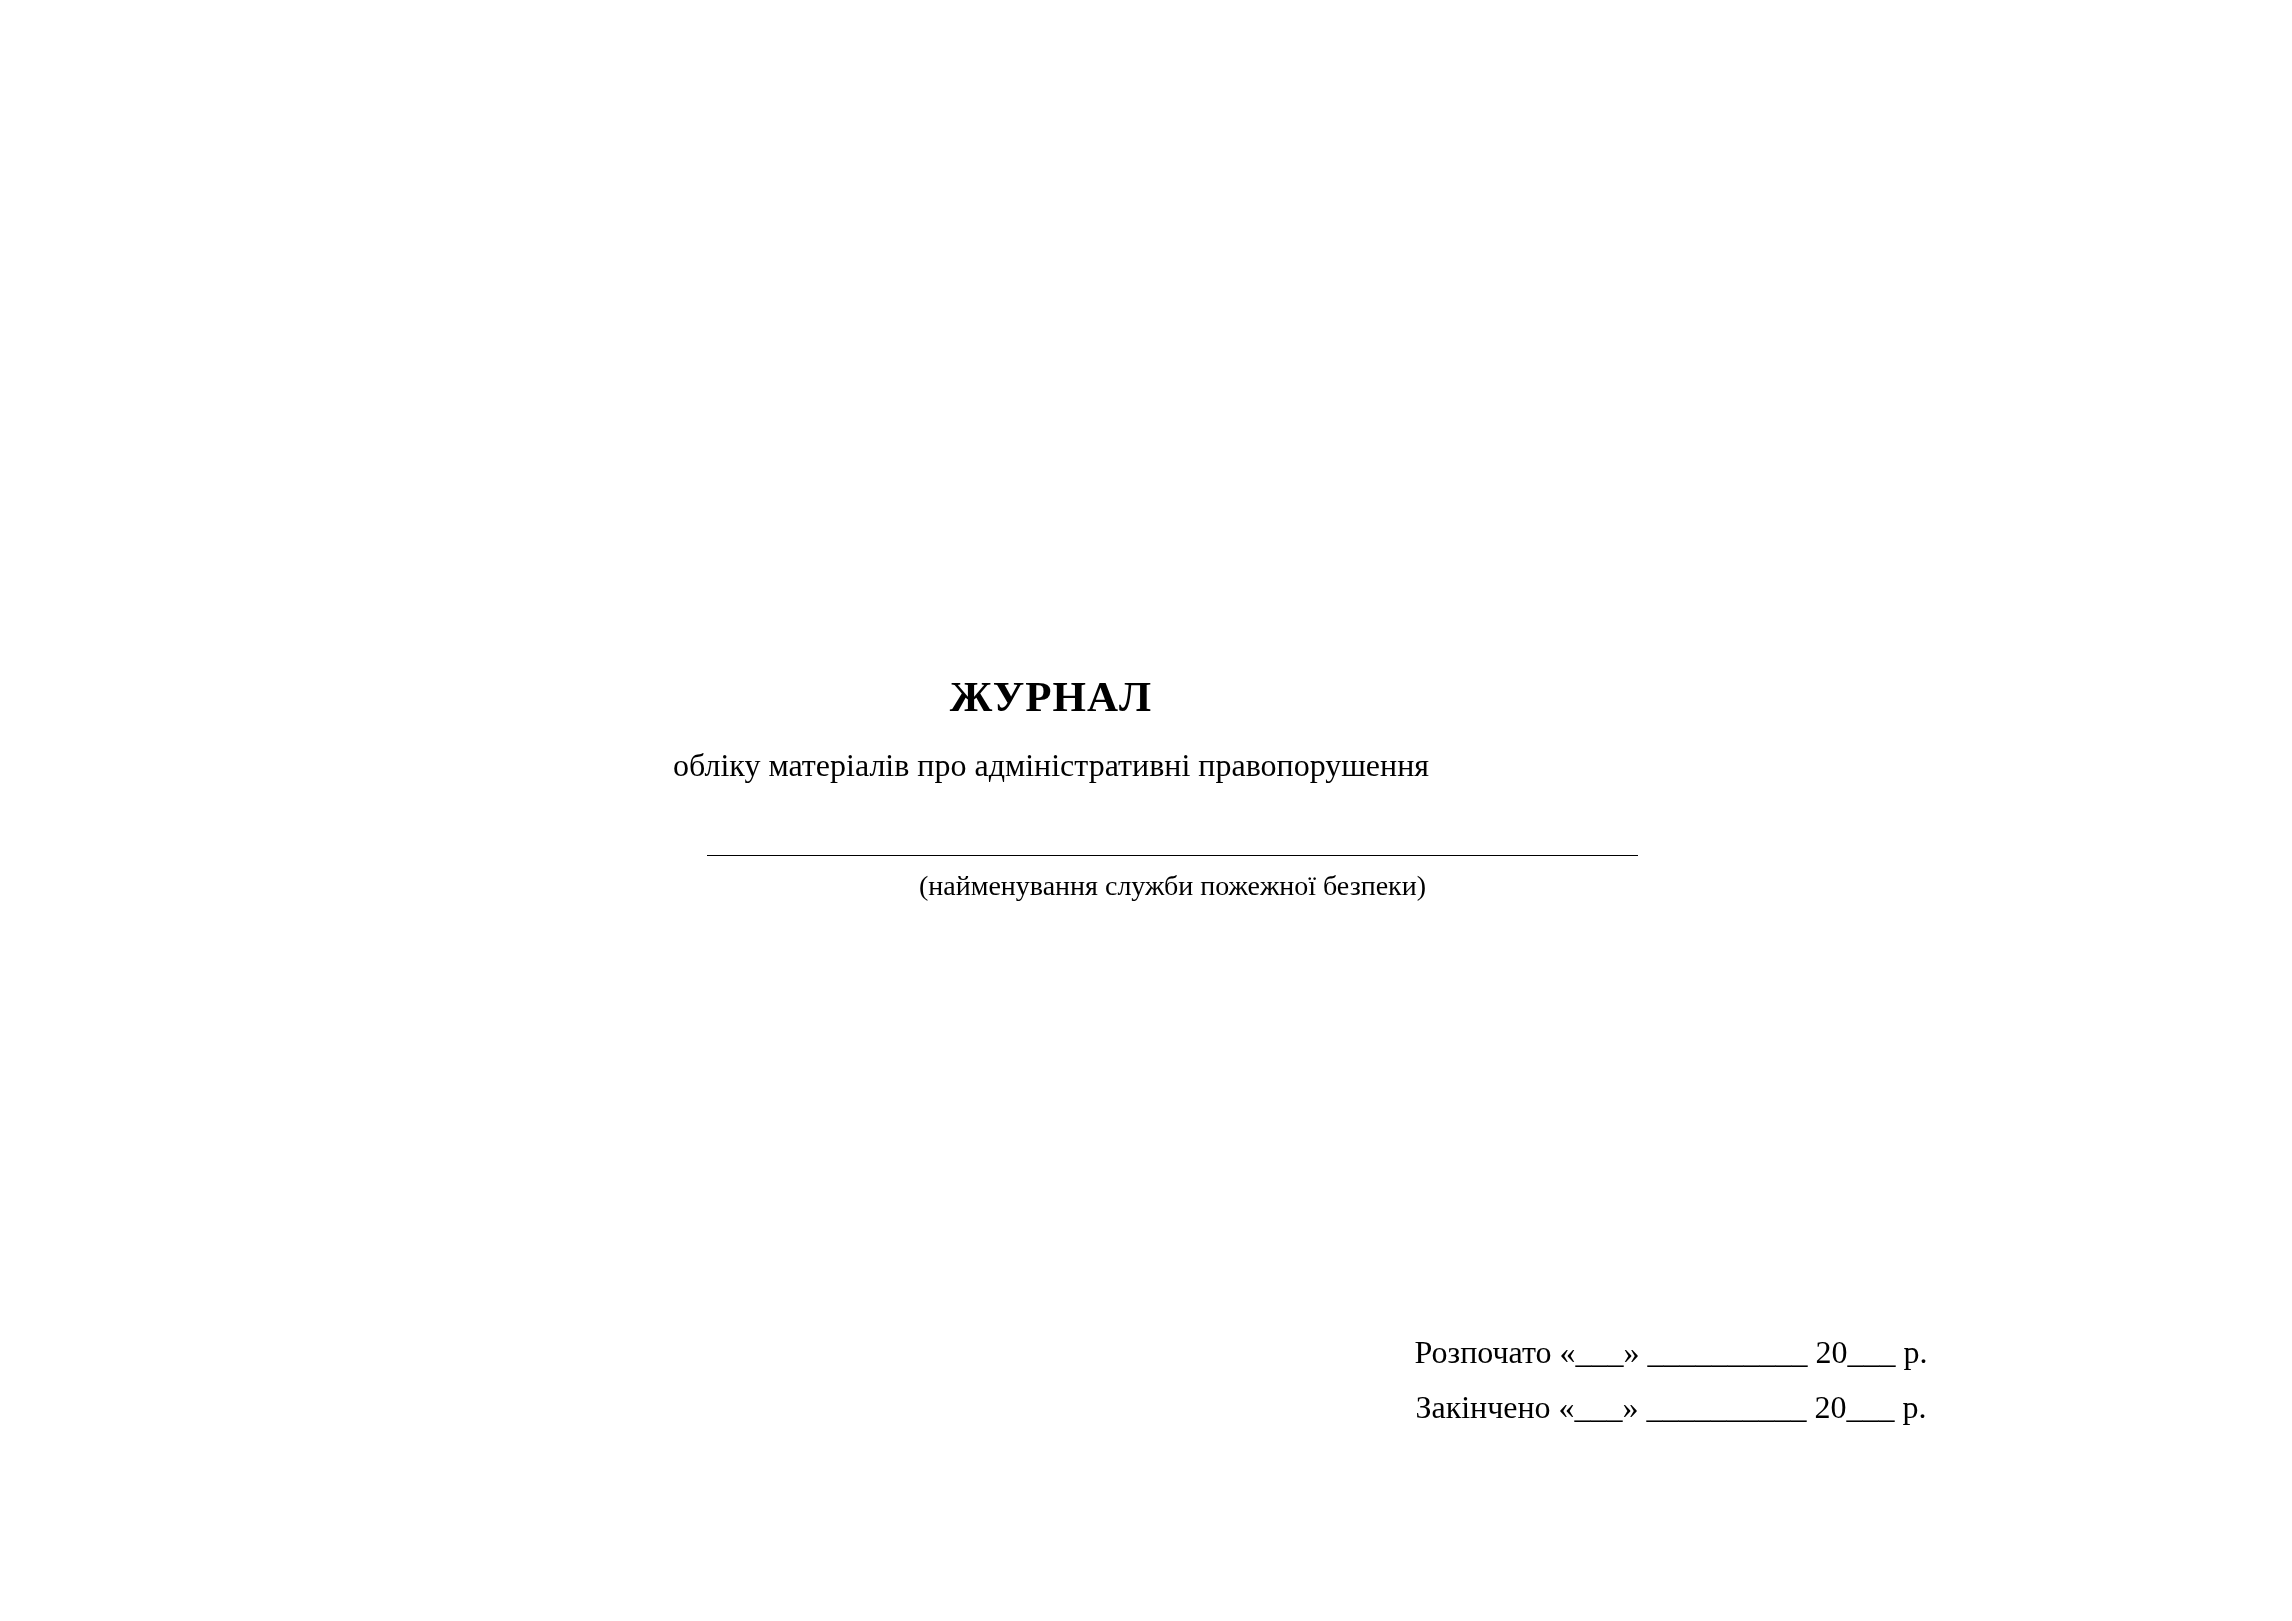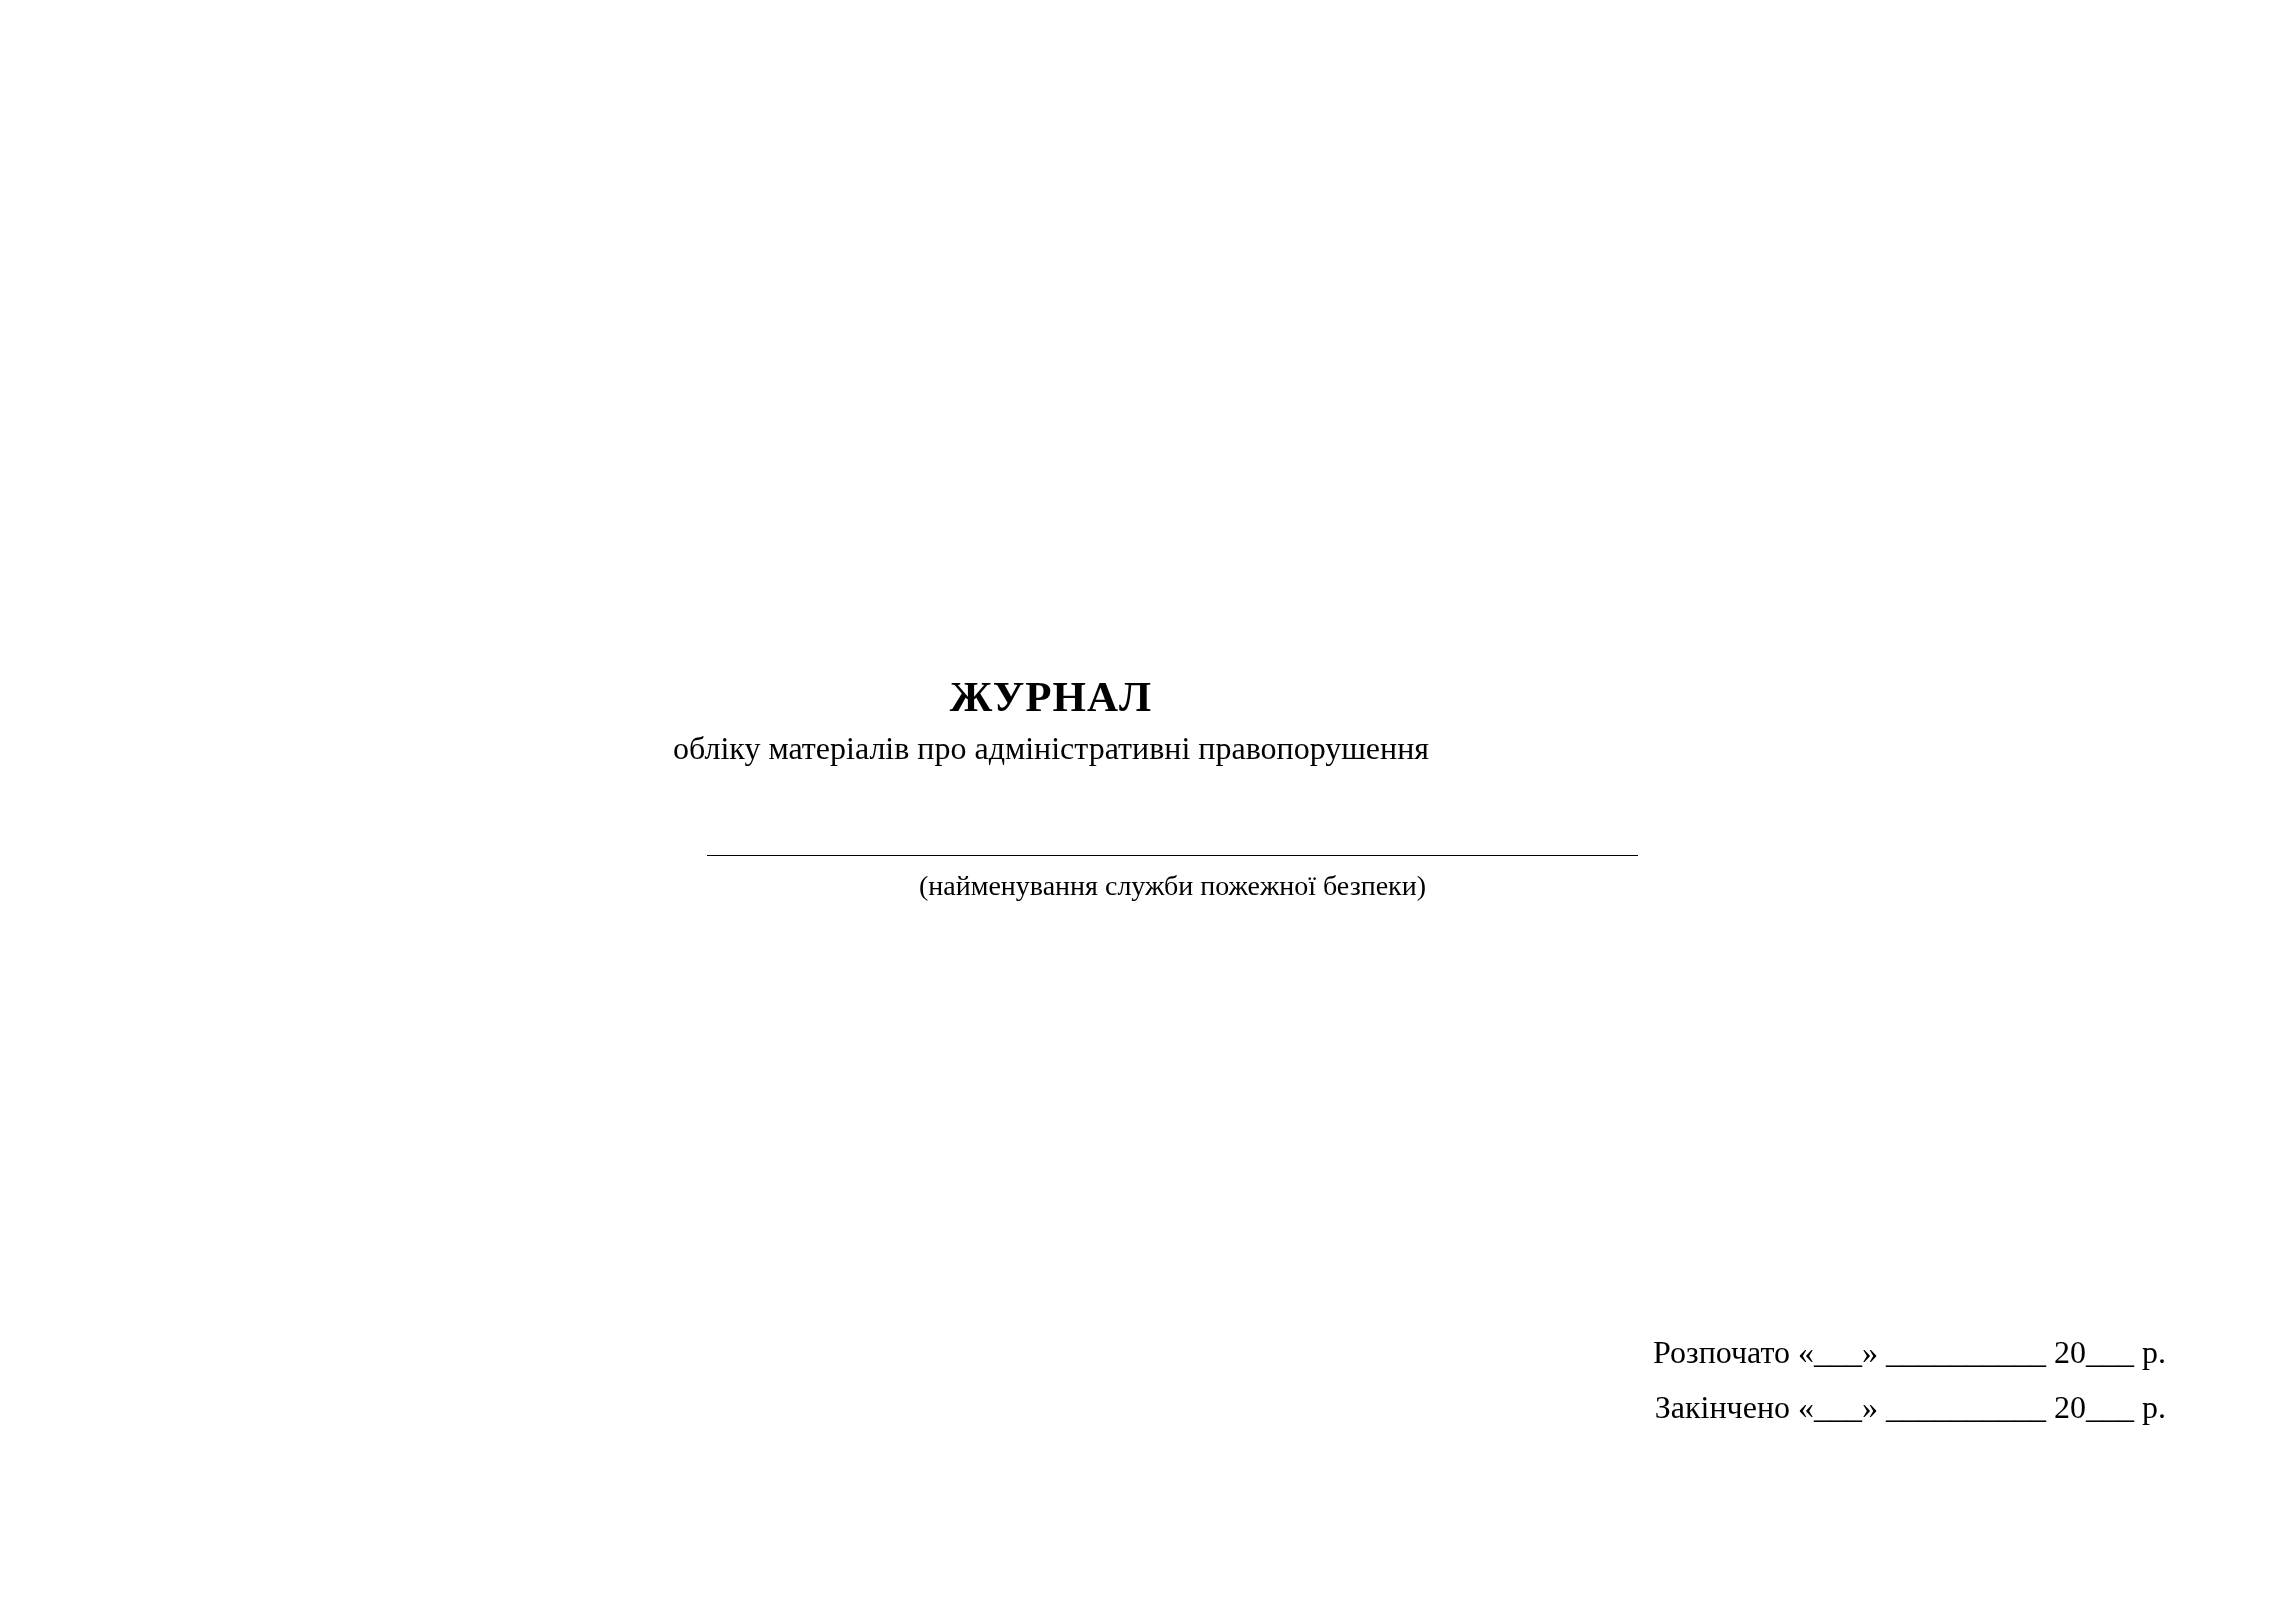--- a/index.html
+++ b/index.html
@@ -46,21 +46,21 @@
     text-align: center;
   }
   .doc-title {
     font-size: 43px;
     font-weight: bold;
     letter-spacing: 1px;
     line-height: 1.2;
   }
   .doc-subtitle {
     font-size: 32px;
-    margin-top: 5px;
+    margin-top: 22px;
     line-height: 1.25;
   }
 
   
   .name-line-wrap {
     position: absolute;
     left: 0;
     top: 838px;
     width: 2293px;
     text-align: center;
@@ -77,21 +77,21 @@
     margin-top: 13.7px;
     font-size: 28px;
   }
 
   
   .footer-block {
     position: absolute;
     left: 1176px;
     top: 1325px;
     width: 990px;
-    text-align: right;
+    text-align: center;
     font-size: 32px;
     line-height: 1.72;
   }
   .footer-block div {
     white-space: nowrap;
   }
 </style>
 </head>
 <body>
 

